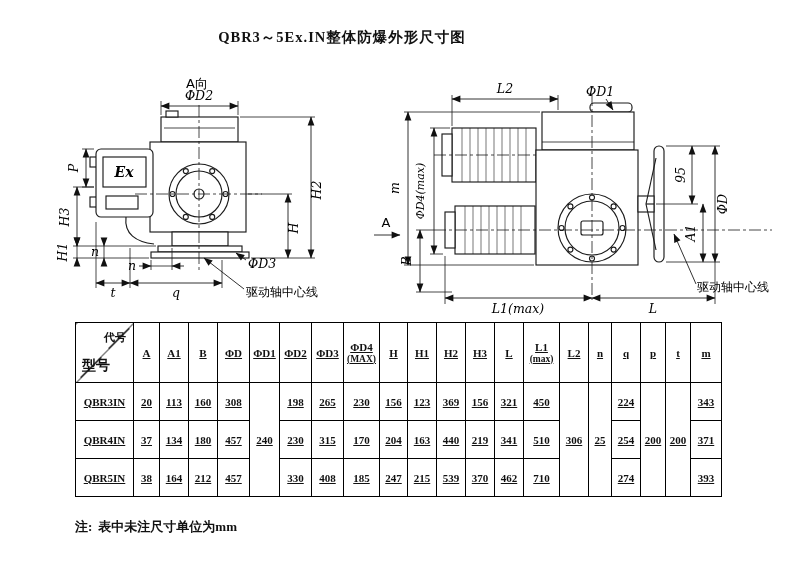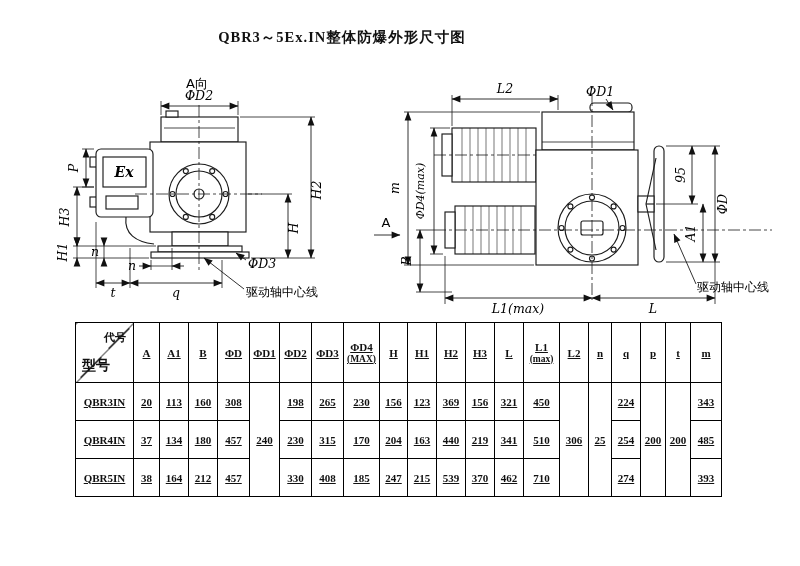--- a/index.html
+++ b/index.html
@@ -374,21 +374,21 @@
       <td>230</td>
       <td>315</td>
       <td>170</td>
       <td>204</td>
       <td>163</td>
       <td>440</td>
       <td>219</td>
       <td>341</td>
       <td>510</td>
       <td>254</td>
-      <td>485</td>
+      <td>371</td>
     </tr>
     <tr class="row">
       <td>QBR5IN</td>
       <td>38</td>
       <td>164</td>
       <td>212</td>
       <td>457</td>
       <td>330</td>
       <td>408</td>
       <td>185</td>
@@ -397,14 +397,17 @@
       <td>539</td>
       <td>370</td>
       <td>462</td>
       <td>710</td>
       <td>274</td>
       <td>393</td>
     </tr>
   </tbody>
     </table>
 
+  <div class="note">
+    <span class="lbl">注:</span><span>表中未注尺寸单位为mm</span>
+  </div>
 
 </div>
 
 </body></html>

